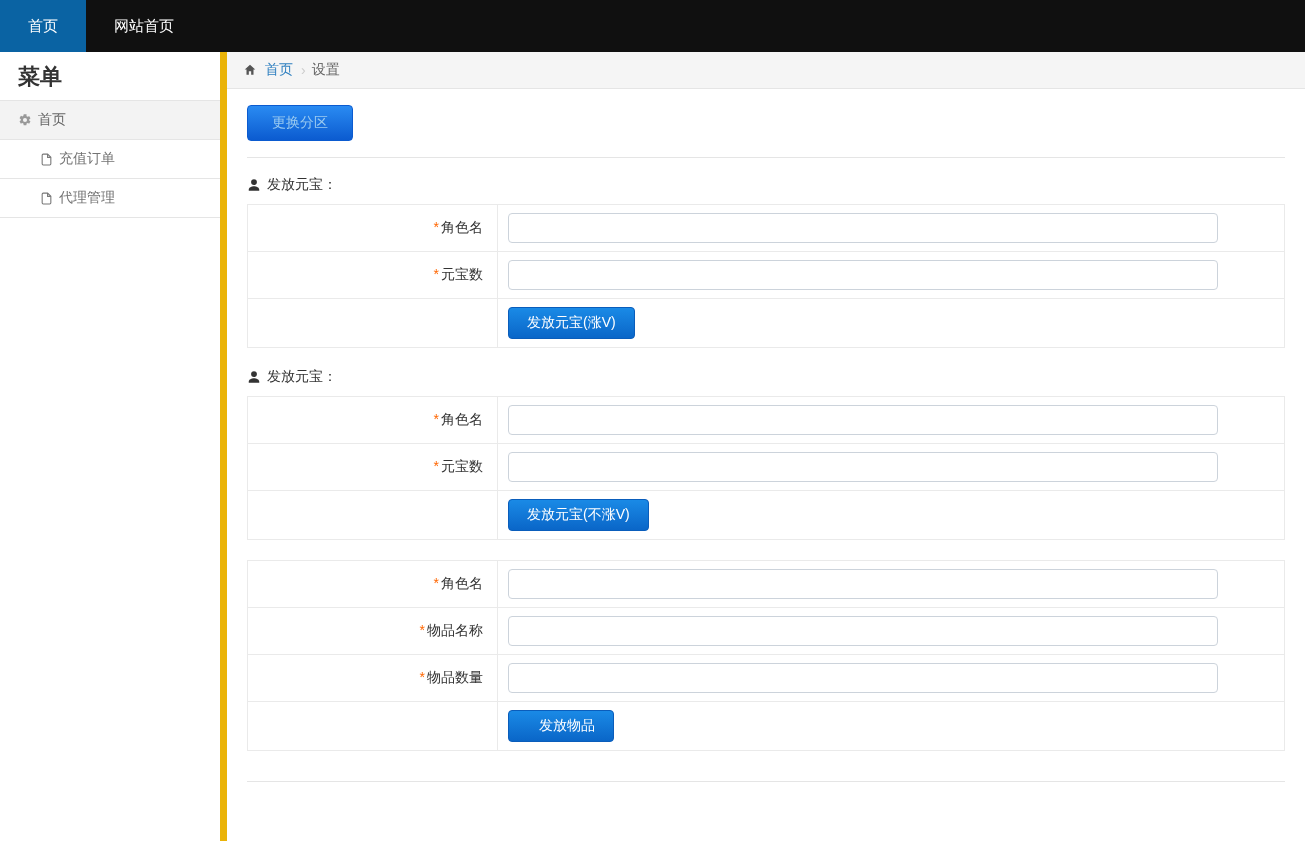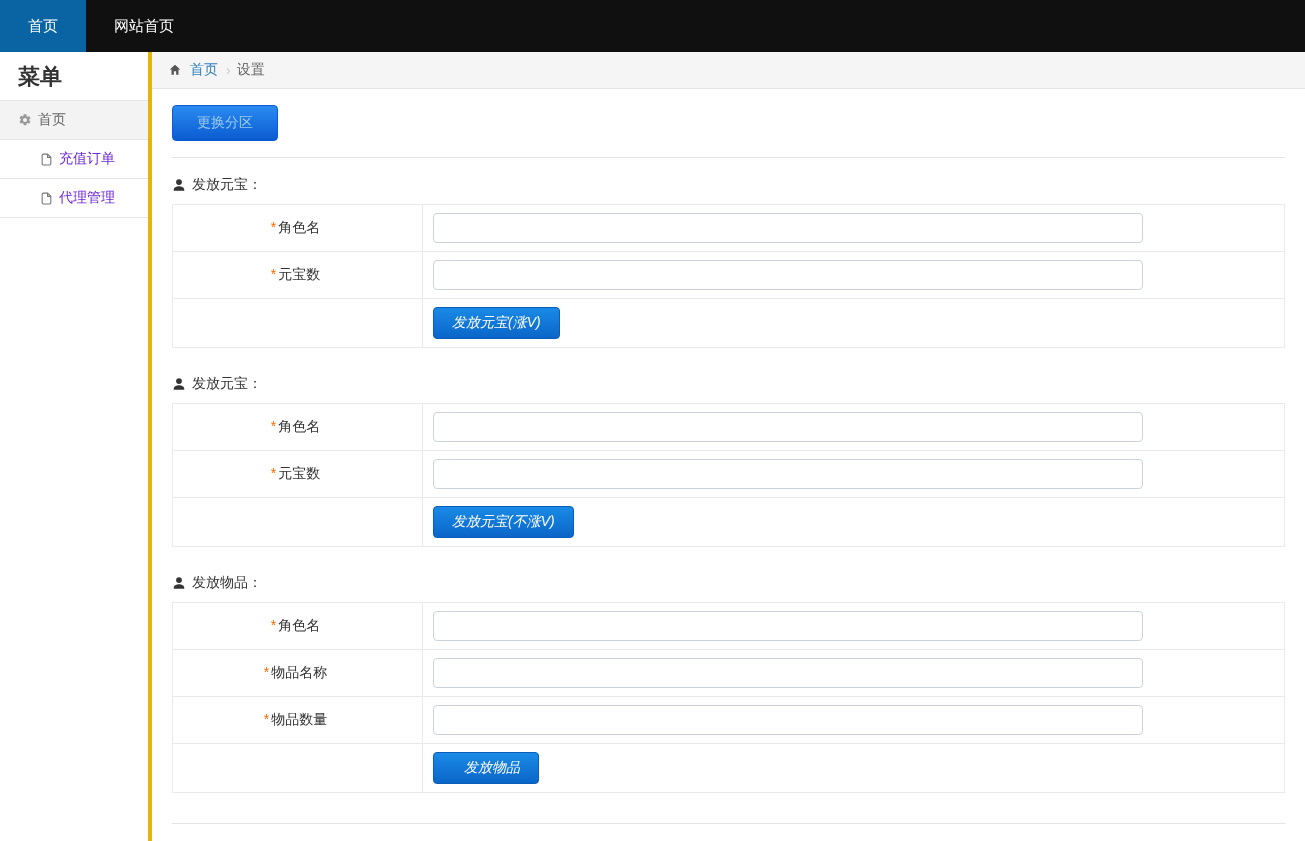--- a/index.html
+++ b/index.html
@@ -5,24 +5,24 @@
 * { box-sizing: border-box; margin: 0; padding: 0; }
 body { font-family: "Microsoft YaHei", Arial, sans-serif; font-size: 14px; color: #333; background: #fff; }
 
 
 .topnav { background: #101010; height: 52px; display: flex; align-items: stretch; }
 .topnav-item { color: #fff; padding: 0 28px; display: flex; align-items: center; cursor: pointer; font-size: 15px; }
 .topnav-item.active { background: #0a63a3; }
 
 
 .layout { display: flex; }
-.sidebar { width: 152px; background: #fff; border-right: 4px solid #eab308; min-height: 789px; }
+.sidebar { width: 227px; background: #fff; border-right: 7px solid #eab308; min-height: 789px; }
 .sidebar-title { font-size: 22px; font-weight: bold; padding: 10px 18px 8px; border-bottom: 1px solid #e5e5e5; }
 .sidebar-group { background: #f3f3f3; padding: 10px 18px; color: #666; display: flex; align-items: center; border-bottom: 1px solid #e5e5e5; cursor: pointer; }
-.sidebar-item { background: #fff; padding: 10px 18px 10px 40px; color: #6d28d9; display: flex; align-items: center; border-bottom: 1px solid #e5e5e5; cursor: pointer; }
+.sidebar-item { background: #fff; padding: 10px 18px 10px 40px; color: #737373; display: flex; align-items: center; border-bottom: 1px solid #e5e5e5; cursor: pointer; }
 .icon { display: inline-flex; margin-right: 6px; }
 
 
 .content { flex: 1; }
 .breadcrumb { background: #f5f5f5; border-bottom: 1px solid #e5e5e5; padding: 9px 16px; display: flex; align-items: center; color: #666; }
 .breadcrumb a { color: #3080c0; text-decoration: none; margin: 0 2px; }
 .breadcrumb .sep { color: #ccc; margin: 0 6px; }
 .crumb-current { color: #666; }
 
 .inner { padding: 16px 20px; }
@@ -39,44 +39,43 @@
   margin-bottom: 12px;
 }
 
 hr.sep-line { border: none; border-top: 1px solid #e5e5e5; margin: 4px 0 18px; }
 
 .section-head { display: flex; align-items: center; color: #333; margin: 14px 0 10px; }
 .section-head .icon { margin-right: 6px; }
 
 .form-table { width: 100%; border-collapse: collapse; border: 1px solid #eaeaea; }
 .form-table td { border: 1px solid #eaeaea; padding: 8px 10px; vertical-align: middle; }
-.form-table .label-cell { width: 250px; text-align: center; color: #333; padding-right: 14px; }
+.form-table .label-cell { width: 250px; text-align: right; color: #333; padding-right: 14px; }
 .req { color: #ff6600; margin-right: 2px; }
 .form-table input[type="text"] {
   width: 710px; max-width: 100%;
   height: 30px;
   border: 1px solid #ccd3db;
   border-radius: 4px;
   padding: 0 8px;
   font-size: 14px;
 }
 
 .btn-primary {
   display: inline-block;
   background: linear-gradient(to bottom, #1a8ae6 0%, #0a66c8 100%);
   color: #fff;
   border: 1px solid #0a5dbb;
   border-radius: 4px;
   padding: 6px 18px;
   cursor: pointer;
   font-size: 14px;
-  font-style: italic;
 }
 
-.section-gap { margin-bottom: 27px; }
+.section-gap { margin-bottom: 20px; }
 
 .bottom-sep { border: none; border-top: 1px solid #e5e5e5; margin: 30px 0 0; }
 
 svg { display: block; }
 </style>
 </head>
 <body>
 
 <div class="topnav">
   <div class="topnav-item active">首页</div>
@@ -182,28 +181,20 @@
           <tr>
             <td class="label-cell"></td>
             <td><button class="btn-primary">发放元宝(不涨V)</button></td>
           </tr>
         </tbody>
           </table>
       </div>
 
       
       <div class="section-gap">
-        <div class="section-head">
-          <span class="icon">
-            <svg width="14" height="14" viewBox="0 0 24 24" fill="#333">
-                <path d="M12 12a5 5 0 1 0-5-5 5 5 0 0 0 5 5zm0 2c-4 0-9 2-9 6v2h18v-2c0-4-5-6-9-6z"></path>
-              </svg>
-          </span>
-          <span>发放物品：</span>
-        </div>
         <table class="form-table">
           <tbody>
               <tr>
             <td class="label-cell"><span class="req">*</span><span>角色名</span></td>
             <td><input type="text" style=""></td>
           </tr>
           <tr>
             <td class="label-cell"><span class="req">*</span><span>物品名称</span></td>
             <td><input type="text" style=""></td>
           </tr>

